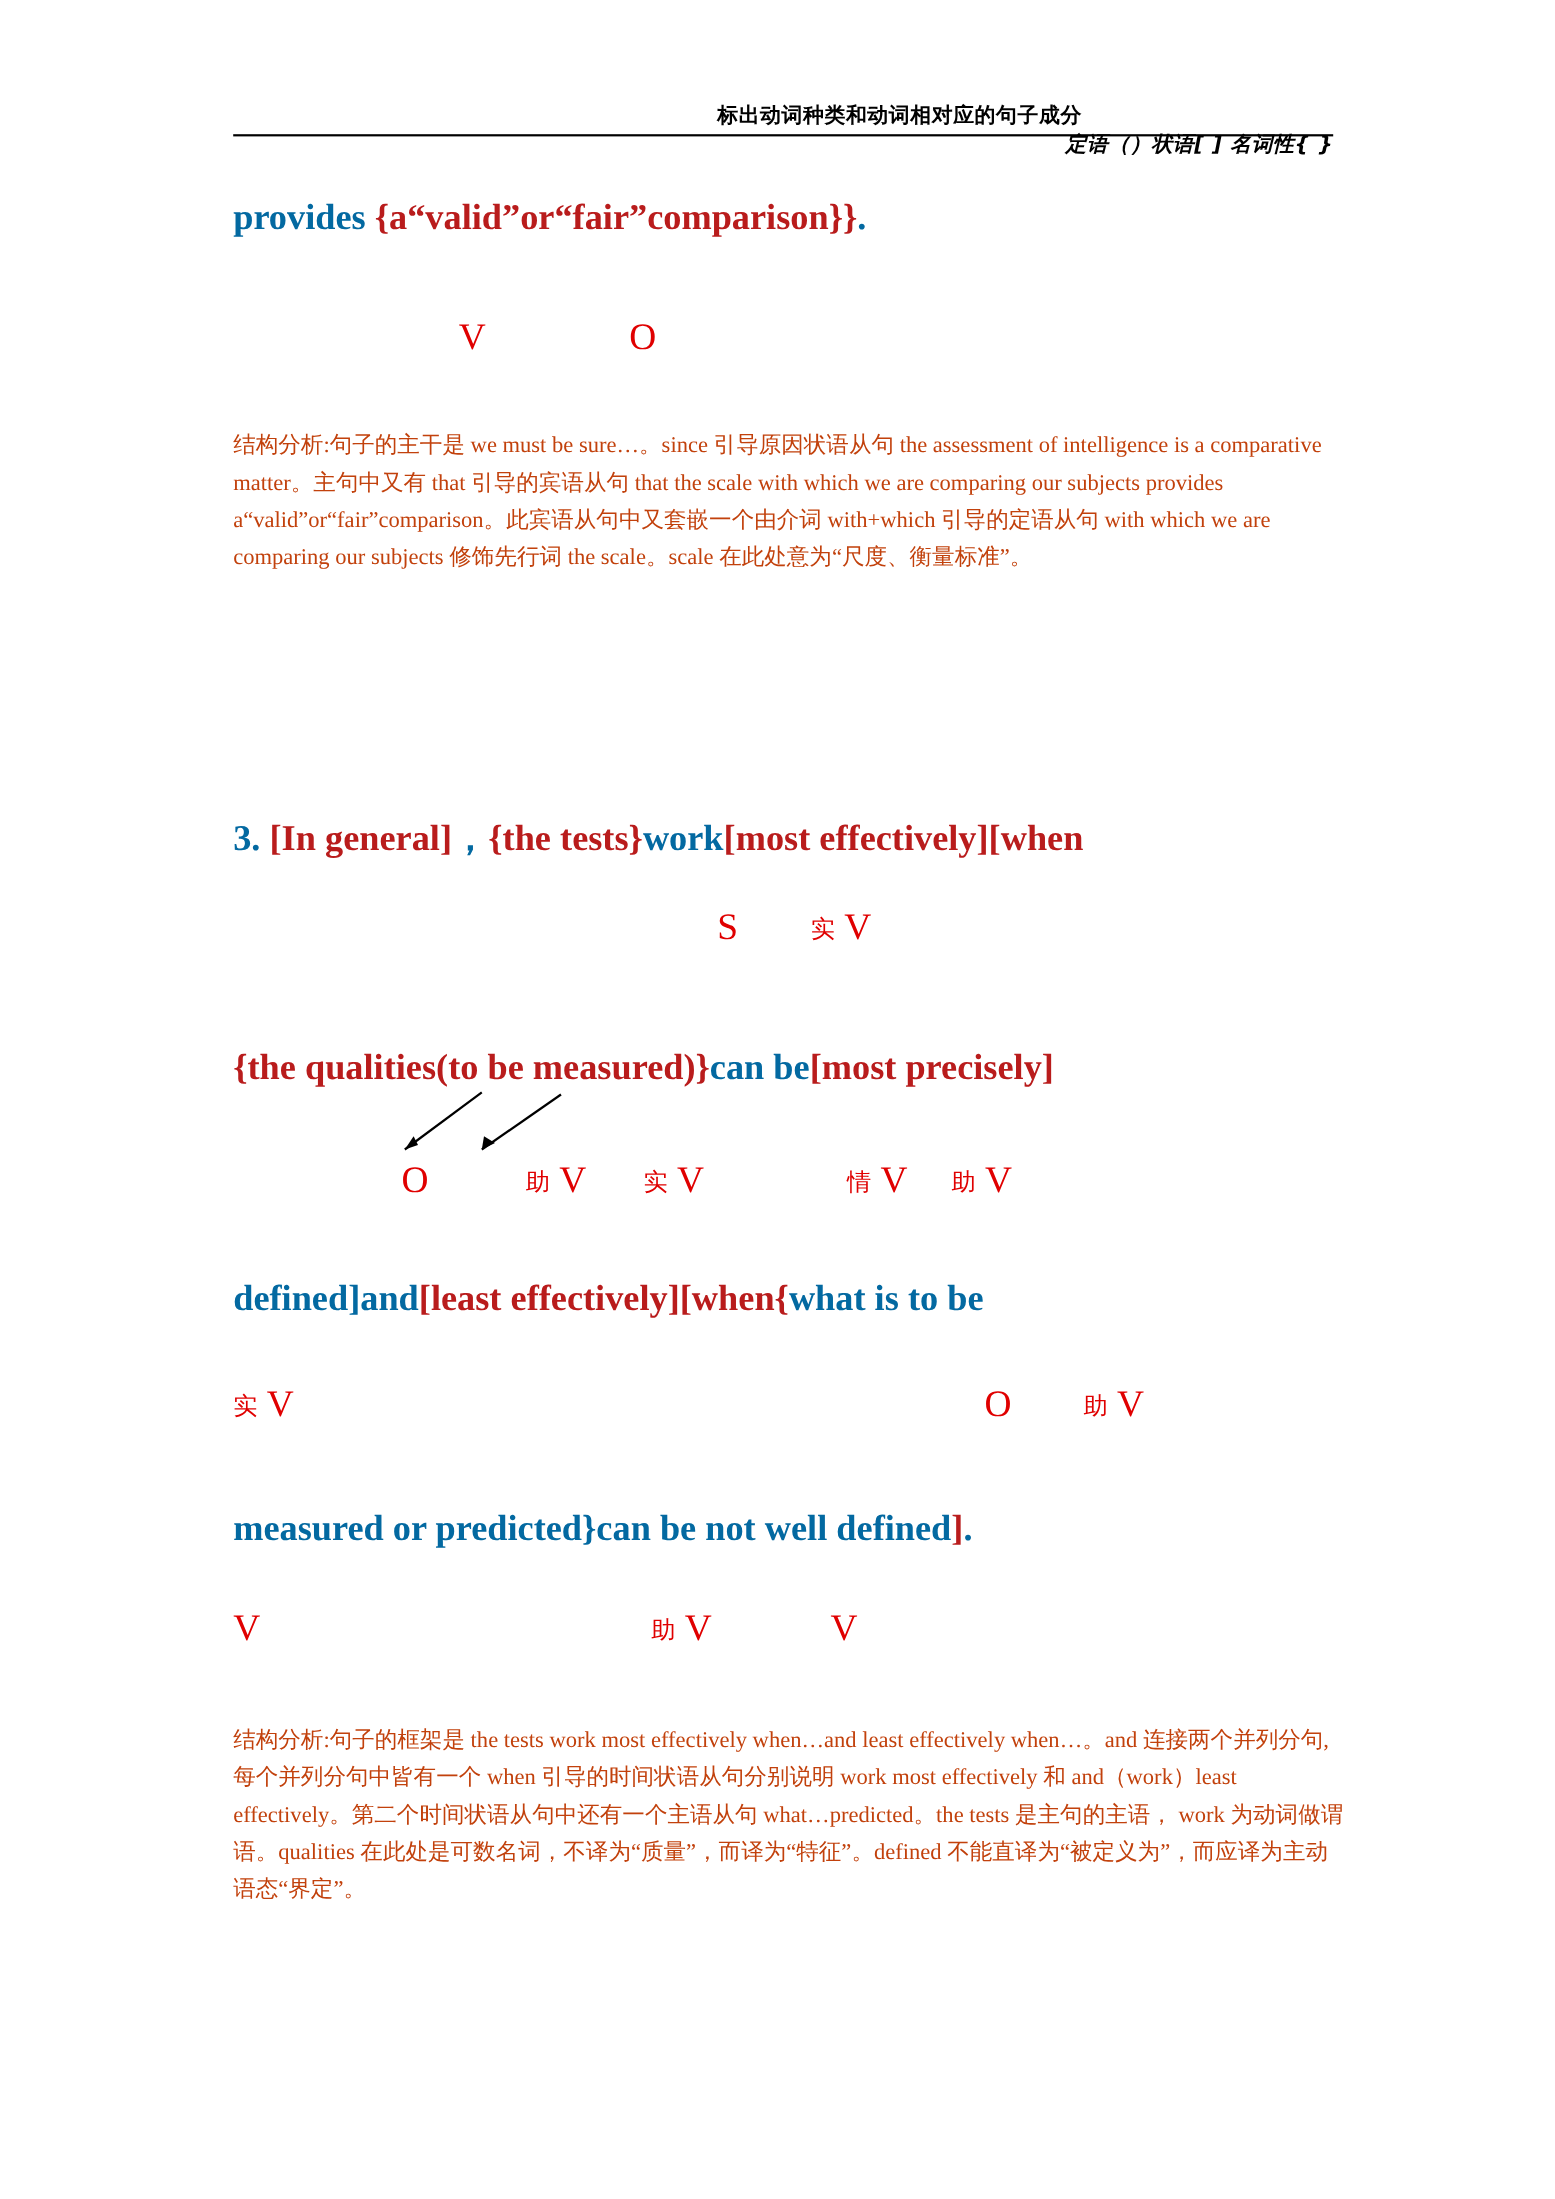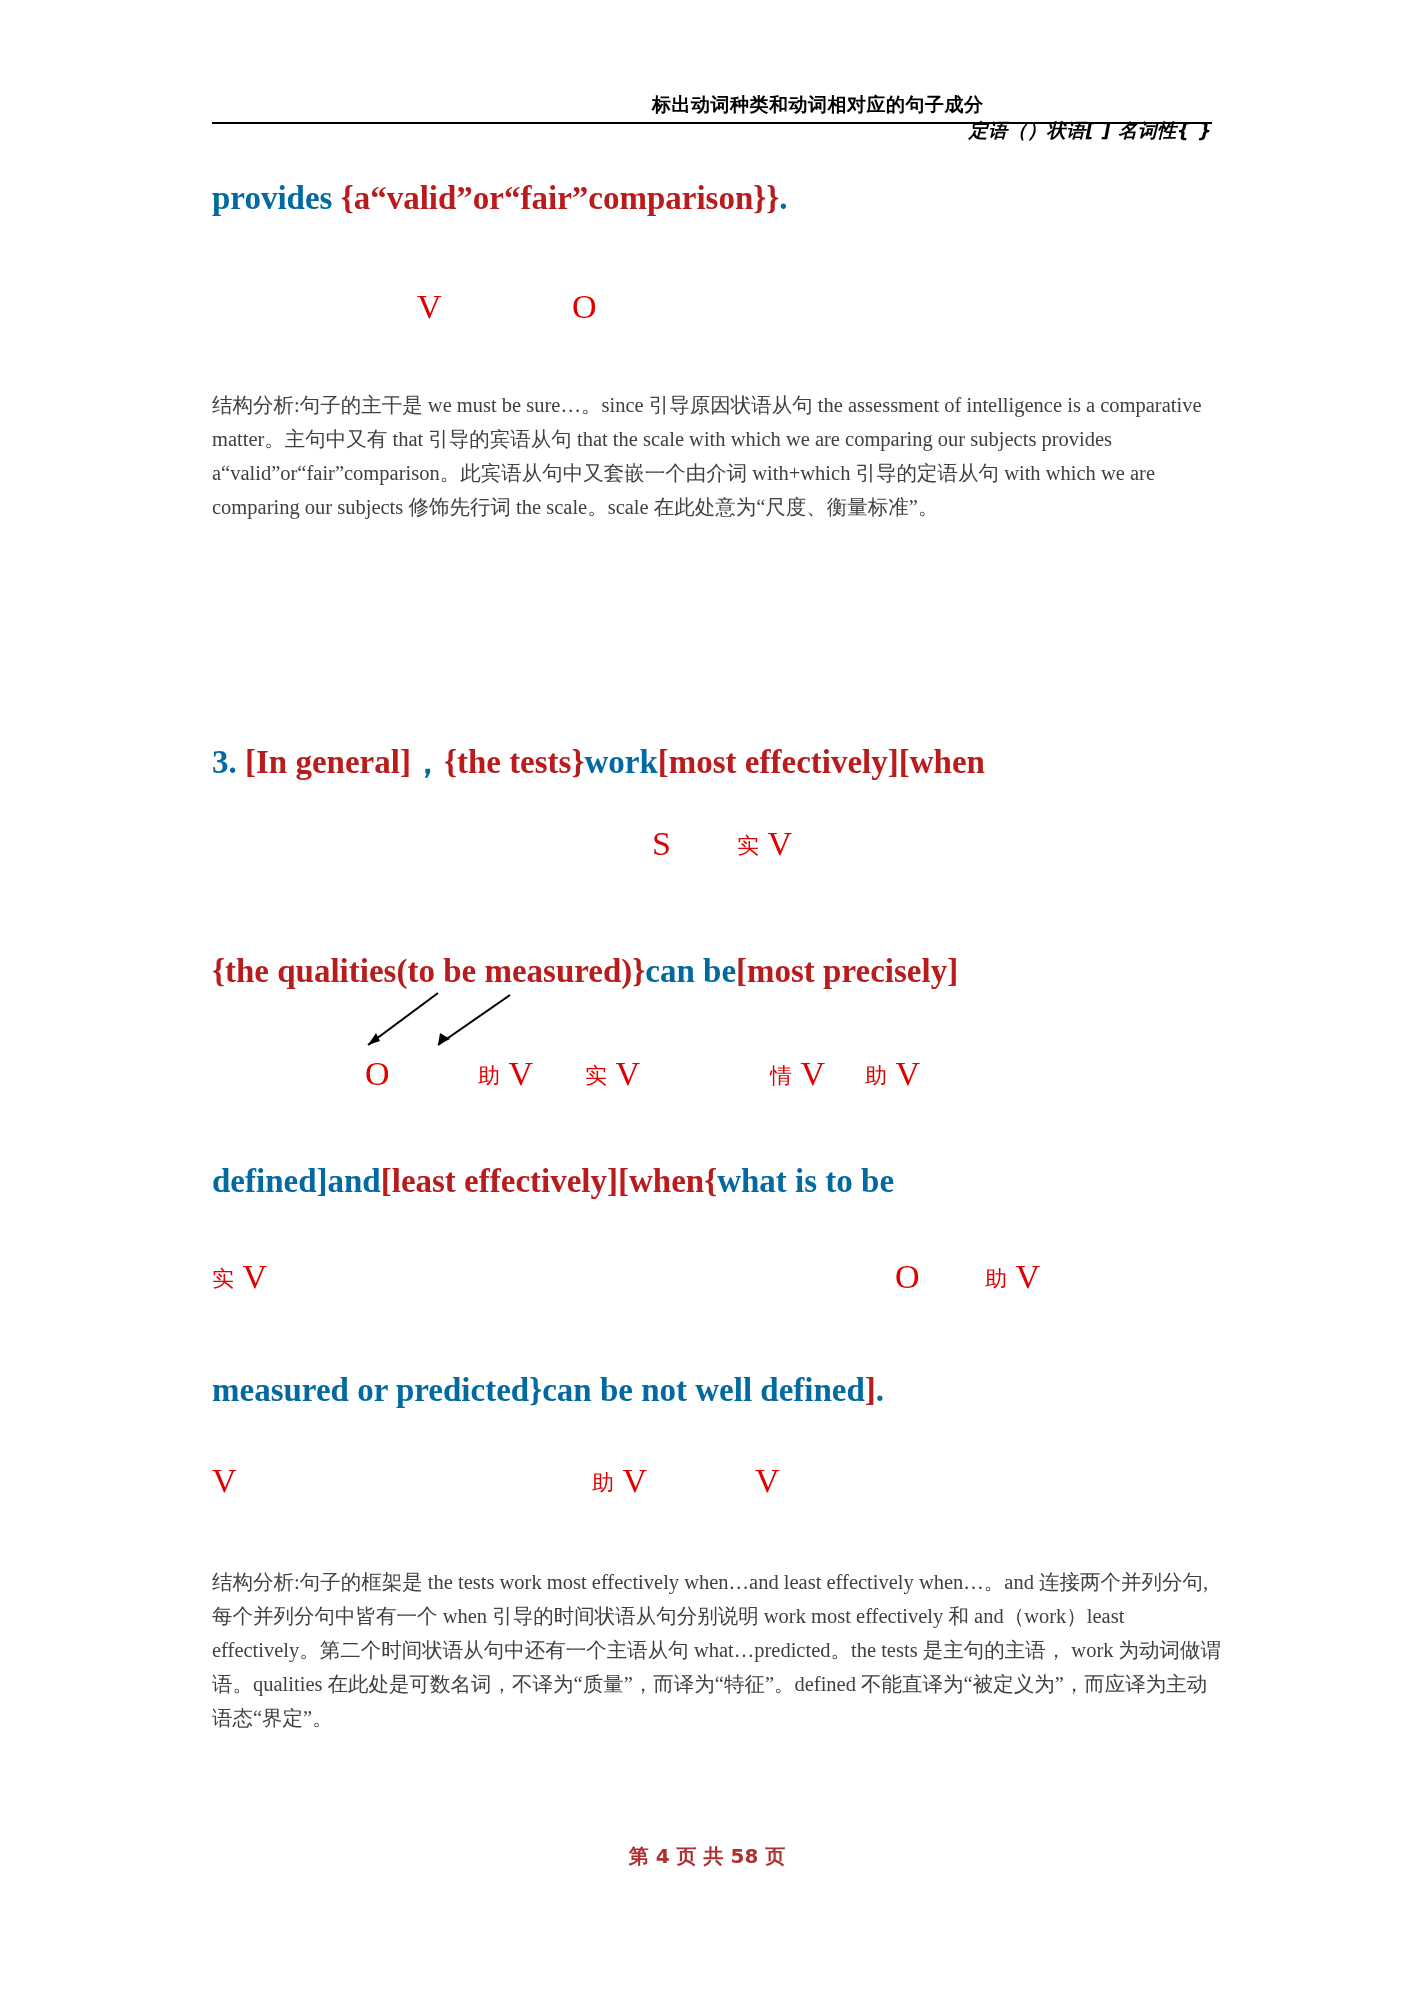--- a/index.html
+++ b/index.html
@@ -83,21 +83,21 @@
     font-size: 22px;
     vertical-align: 2px;
   }
 
   .analysis {
     position: absolute;
     width: 1010px;
     font-family: "Liberation Serif", serif;
     font-size: 20.5px;
     line-height: 34px;
-    color: #404040;
+    color: #c2410c;
     text-align: left;
   }
 
   .footer {
     position: absolute;
     left: 0;
     width: 1414px;
     text-align: center;
     font-family: "DejaVu Sans", sans-serif;
     font-size: 20px;
@@ -201,21 +201,14 @@
   <div class="mark-row" style="top:1462px; left:592px;">
     <span class="cn">助</span>
     <span>V</span>
   </div>
   <div class="mark-row" style="top:1462px; left:755px;">
     <span>V</span>
   </div>
 
   <div class="analysis" style="top:1565px; left:212px;">结构分析:句子的框架是 the tests work most effectively when…and least effectively when…。and 连接两个并列分句, 每个并列分句中皆有一个 when 引导的时间状语从句分别说明 work most effectively 和 and（work）least effectively。第二个时间状语从句中还有一个主语从句 what…predicted。the tests 是主句的主语， work 为动词做谓语。qualities 在此处是可数名词，不译为“质量”，而译为“特征”。defined 不能直译为“被定义为”，而应译为主动语态“界定”。</div>
 
-  <div class="footer" style="top:1843px;">
-    <span>第</span>
-    <span class="num">4</span>
-    <span>页 共</span>
-    <span class="num">58</span>
-    <span>页</span>
-  </div>
 
 </div>
 
 </body></html>

